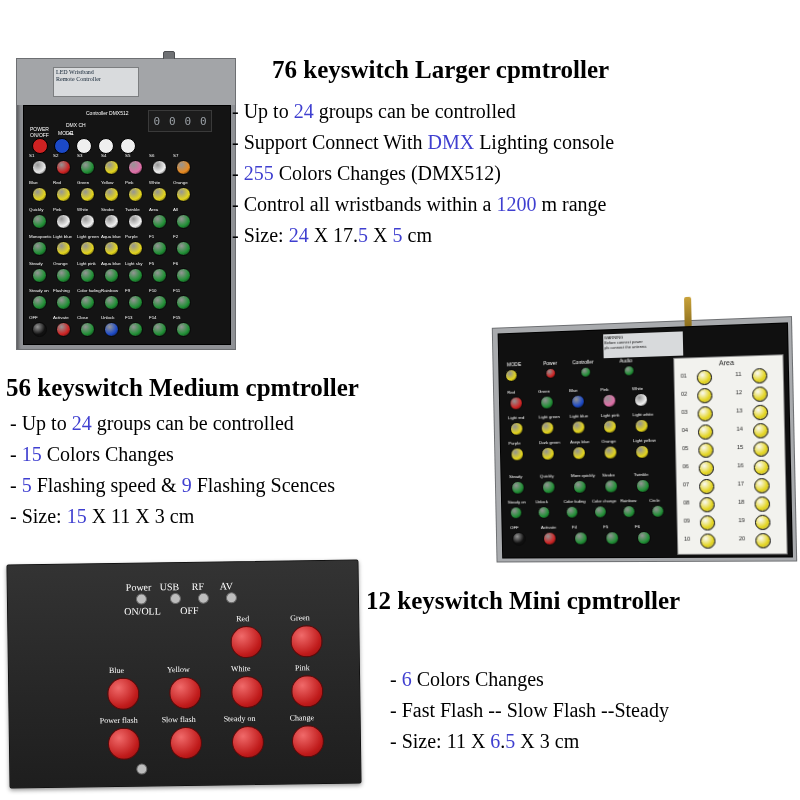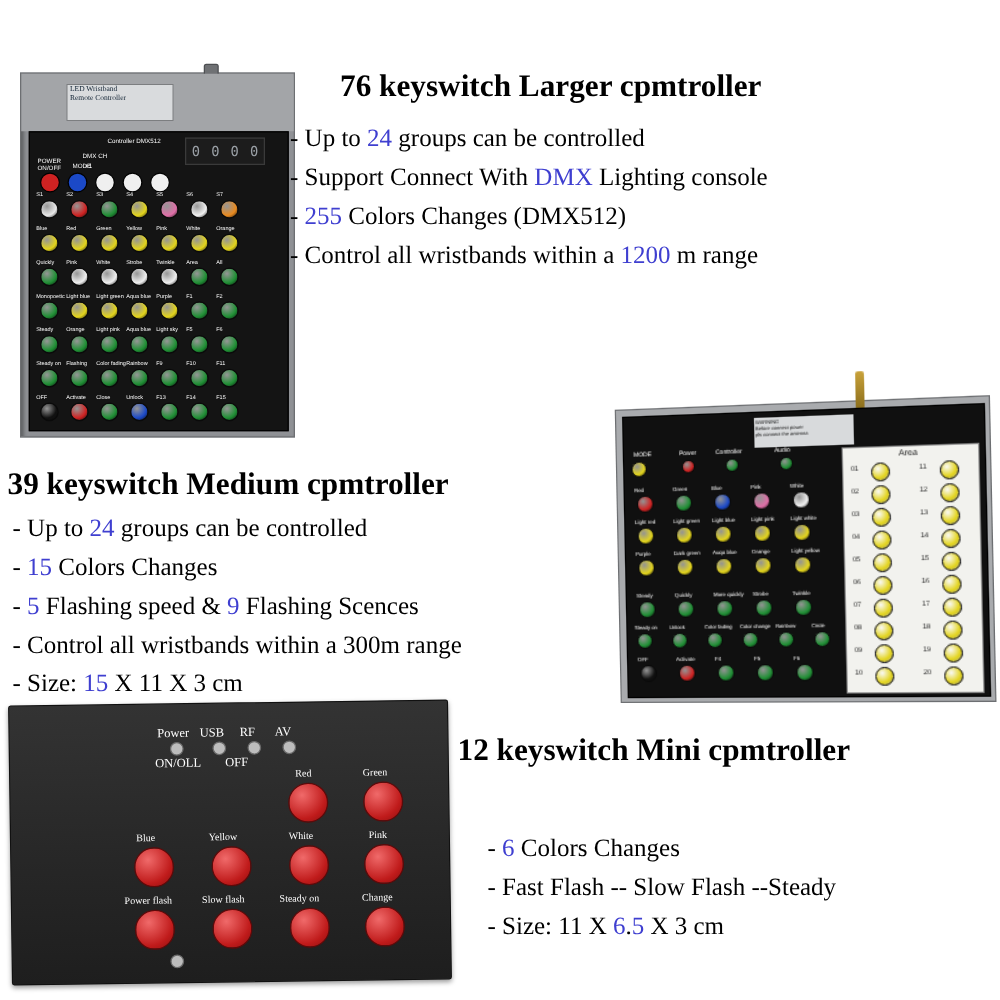--- a/index.html
+++ b/index.html
@@ -275,28 +275,28 @@
         </div>
     </div>
   </div>
 
   <div class="sec-head" id="head-76">76 keyswitch Larger cpmtroller</div>
   <div class="bullets" id="list-76">
       <div class="li">- Up to <span class="hl">24</span> groups can be controlled</div>
       <div class="li">- Support Connect With <span class="hl">DMX</span> Lighting console</div>
       <div class="li">- <span class="hl">255</span> Colors Changes (DMX512)</div>
       <div class="li">- Control all wristbands within a <span class="hl">1200</span> m range</div>
-    </div>
-
-  <div class="sec-head" id="head-56">39 keyswitch Medium cpmtroller</div>
+      <div class="li">- Size: <span class="hl">24</span> X 17.<span class="hl">5</span> X <span class="hl">5</span> cm</div>
+    </div>
+
+  <div class="sec-head" id="head-56">56 keyswitch Medium cpmtroller</div>
   <div class="bullets" id="list-56">
       <div class="li"> - Up to <span class="hl">24</span> groups can be controlled</div>
       <div class="li"> - <span class="hl">15</span> Colors Changes</div>
       <div class="li"> - <span class="hl">5</span> Flashing speed &amp; <span class="hl">9</span> Flashing Scences</div>
-      <div class="li"> - Control all wristbands within a 300m range</div>
       <div class="li"> - Size: <span class="hl">15</span> X 11 X 3 cm</div>
     </div>
 
   <div class="ctrl" id="ctrl56">
     <div class="antenna"></div>
     <div class="panel">
       <div class="warn">WARNING<br>Before connect power<br>pls connect the antenna</div>
       <div class="lbl" style="left:8px;top:28px;">MODE</div>
       <div class="lbl" style="left:46px;top:28px;">Power</div>
       <div class="lbl" style="left:76px;top:28px;">Controller</div>

